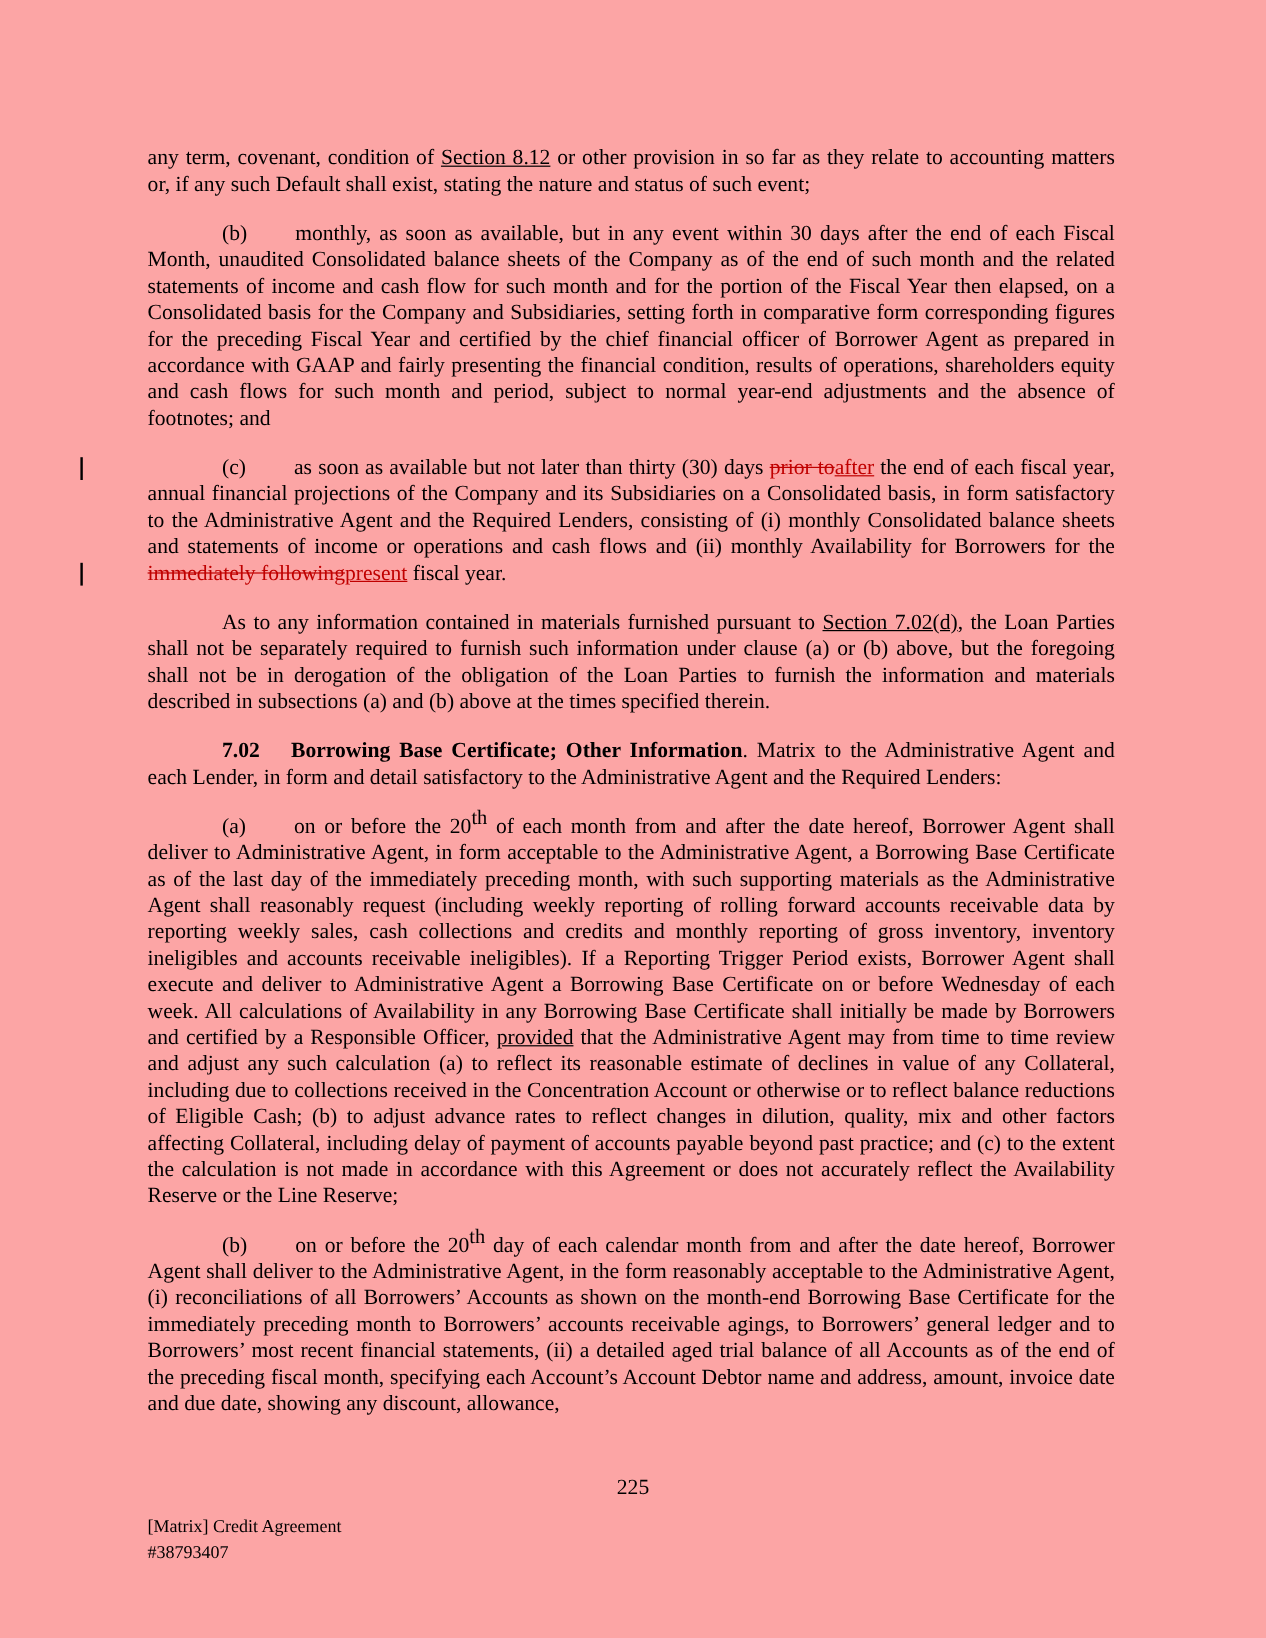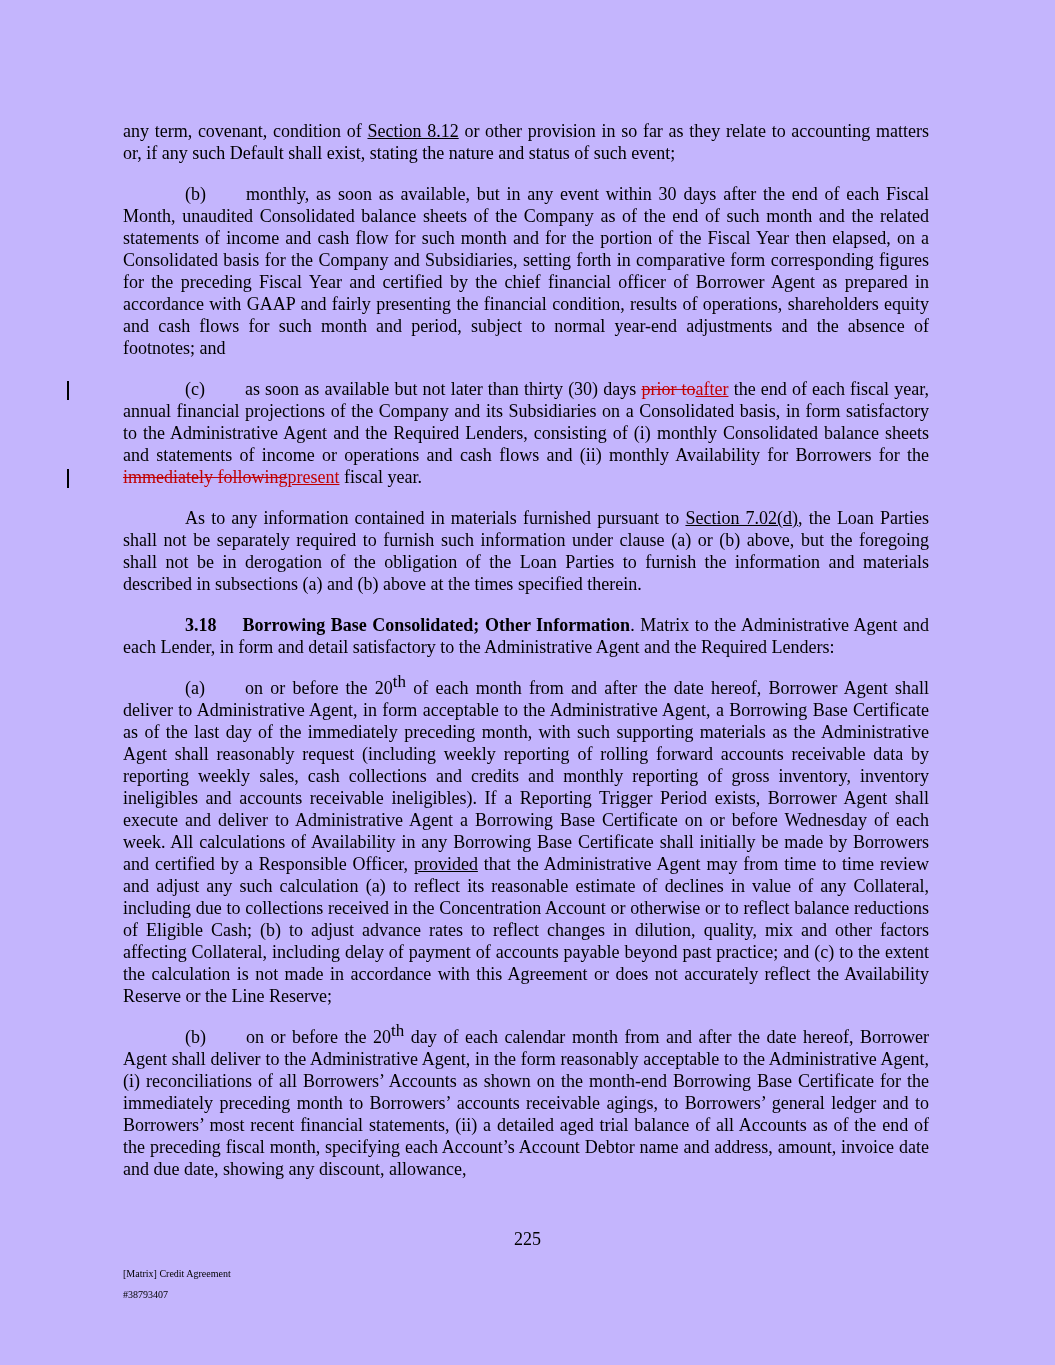--- a/index.html
+++ b/index.html
@@ -4,21 +4,21 @@
 <style>
   html, body {
     margin: 0;
     padding: 0;
     background: #ffffff;
   }
   .page {
     position: relative;
     width: 1055px;
     height: 1365px;
-    background: #c4b5fd;
+    background: #fca5a5;
     font-family: "Liberation Serif", serif;
     font-size: 18px;
     color: #000000;
     overflow: hidden;
   }
   .content {
     position: absolute;
     left: 123px;
     top: 120px;
     width: 806px;
@@ -61,35 +61,35 @@
     top: 1228px;
     left: 0;
     right: 0;
     text-align: center;
     line-height: 22px;
   }
   .footer {
     position: absolute;
     left: 123px;
     top: 1263px;
-    font-size: 10px;
+    font-size: 15px;
     line-height: 21px;
     text-align: left;
   }
 </style>
 </head>
 <body>
 
 <div class="page">
   <div class="content" id="doc-body">
       <div class="para"><span>any term, covenant, condition of </span><span class="run-u">Section 8.12</span><span> or other provision in so far as they relate to accounting matters or, if any such Default shall exist, stating the nature and status of such event;</span></div>
       <div class="para indent"><span>(b)</span><span class="run-tab"></span><span>monthly, as soon as available, but in any event within 30 days after the end of each Fiscal Month, unaudited Consolidated balance sheets of the Company as of the end of such month and the related statements of income and cash flow for such month and for the portion of the Fiscal Year then elapsed, on a Consolidated basis for the Company and Subsidiaries, setting forth in comparative form corresponding figures for the preceding Fiscal Year and certified by the chief financial officer of Borrower Agent as prepared in accordance with GAAP and fairly presenting the financial condition, results of operations, shareholders equity and cash flows for such month and period, subject to normal year-end adjustments and the absence of footnotes; and</span></div>
       <div class="para indent"><span>(c)</span><span class="run-tab"></span><span>as soon as available but not later than thirty (30) days </span><span class="run-strike">prior to</span><span class="run-ins">after</span><span> the end of each fiscal year, annual financial projections of the Company and its Subsidiaries on a Consolidated basis, in form satisfactory to the Administrative Agent and the Required Lenders, consisting of (i) monthly Consolidated balance sheets and statements of income or operations and cash flows and (ii) monthly Availability for Borrowers for the </span><span class="run-strike">immediately following</span><span class="run-ins">present</span><span> fiscal year.</span><div class="changebar" style="top: 3px;"></div><div class="changebar" style="top: 91px;"></div></div>
       <div class="para indent"><span>As to any information contained in materials furnished pursuant to </span><span class="run-u">Section 7.02(d)</span><span>, the Loan Parties shall not be separately required to furnish such information under clause (a) or (b) above, but the foregoing shall not be in derogation of the obligation of the Loan Parties to furnish the information and materials described in subsections (a) and (b) above at the times specified therein.</span></div>
-      <div class="para indent"><span class="run-b">3.18</span><span class="run-tab-sm"></span><span class="run-b">Borrowing Base Consolidated; Other Information</span><span>.  Matrix to the Administrative Agent and each Lender, in form and detail satisfactory to the Administrative Agent and the Required Lenders:</span></div>
+      <div class="para indent"><span class="run-b">7.02</span><span class="run-tab-sm"></span><span class="run-b">Borrowing Base Certificate; Other Information</span><span>.  Matrix to the Administrative Agent and each Lender, in form and detail satisfactory to the Administrative Agent and the Required Lenders:</span></div>
       <div class="para indent"><span>(a)</span><span class="run-tab"></span><span>on or before the 20</span><span class="run-sup">th</span><span> of each month from and after the date hereof, Borrower Agent shall deliver to Administrative Agent, in form acceptable to the Administrative Agent, a Borrowing Base Certificate as of the last day of the immediately preceding month, with such supporting materials as the Administrative Agent shall reasonably request (including weekly reporting of rolling forward accounts receivable data by reporting weekly sales, cash collections and credits and monthly reporting of gross inventory, inventory ineligibles and accounts receivable ineligibles).  If a Reporting Trigger Period exists, Borrower Agent shall execute and deliver to Administrative Agent a Borrowing Base Certificate on or before Wednesday of each week.  All calculations of Availability in any Borrowing Base Certificate shall initially be made by Borrowers and certified by a Responsible Officer, </span><span class="run-u">provided</span><span> that the Administrative Agent may from time to time review and adjust any such calculation (a) to reflect its reasonable estimate of declines in value of any Collateral, including due to collections received in the Concentration Account or otherwise or to reflect balance reductions of Eligible Cash; (b) to adjust advance rates to reflect changes in dilution, quality, mix and other factors affecting Collateral, including delay of payment of accounts payable beyond past practice; and (c) to the extent the calculation is not made in accordance with this Agreement or does not accurately reflect the Availability Reserve or the Line Reserve;</span></div>
       <div class="para indent"><span>(b)</span><span class="run-tab"></span><span>on or before the 20</span><span class="run-sup">th</span><span> day of each calendar month from and after the date hereof, Borrower Agent shall deliver to the Administrative Agent, in the form reasonably acceptable to the Administrative Agent, (i) reconciliations of all Borrowers’ Accounts as shown on the month-end Borrowing Base Certificate for the immediately preceding month to Borrowers’ accounts receivable agings, to Borrowers’ general ledger and to Borrowers’ most recent financial statements, (ii) a detailed aged trial balance of all Accounts as of the end of the preceding fiscal month, specifying each Account’s Account Debtor name and address, amount, invoice date and due date, showing any discount, allowance,</span></div>
     </div>
 
   <div class="page-number">225</div>
 
   <div class="footer">
     <div>[Matrix] Credit Agreement</div>
     <div>#38793407</div>
   </div>

